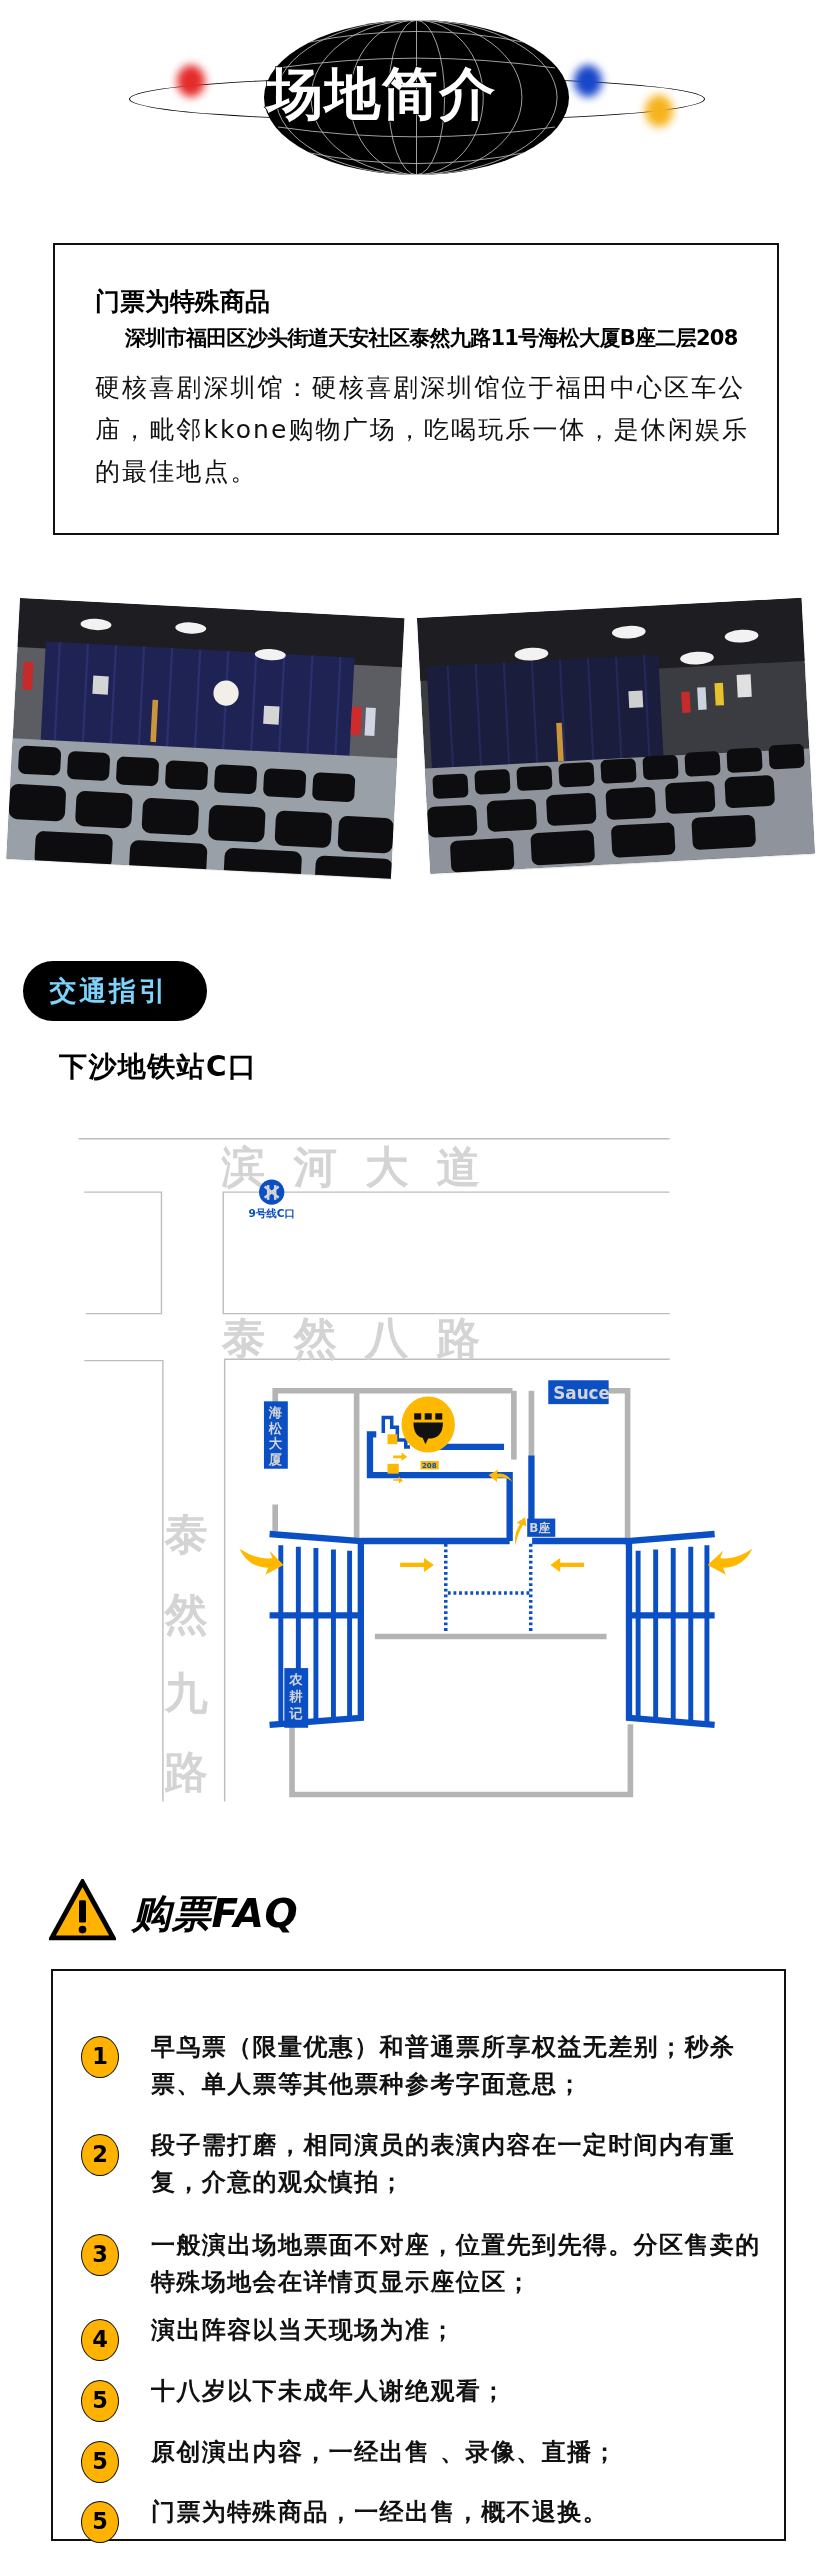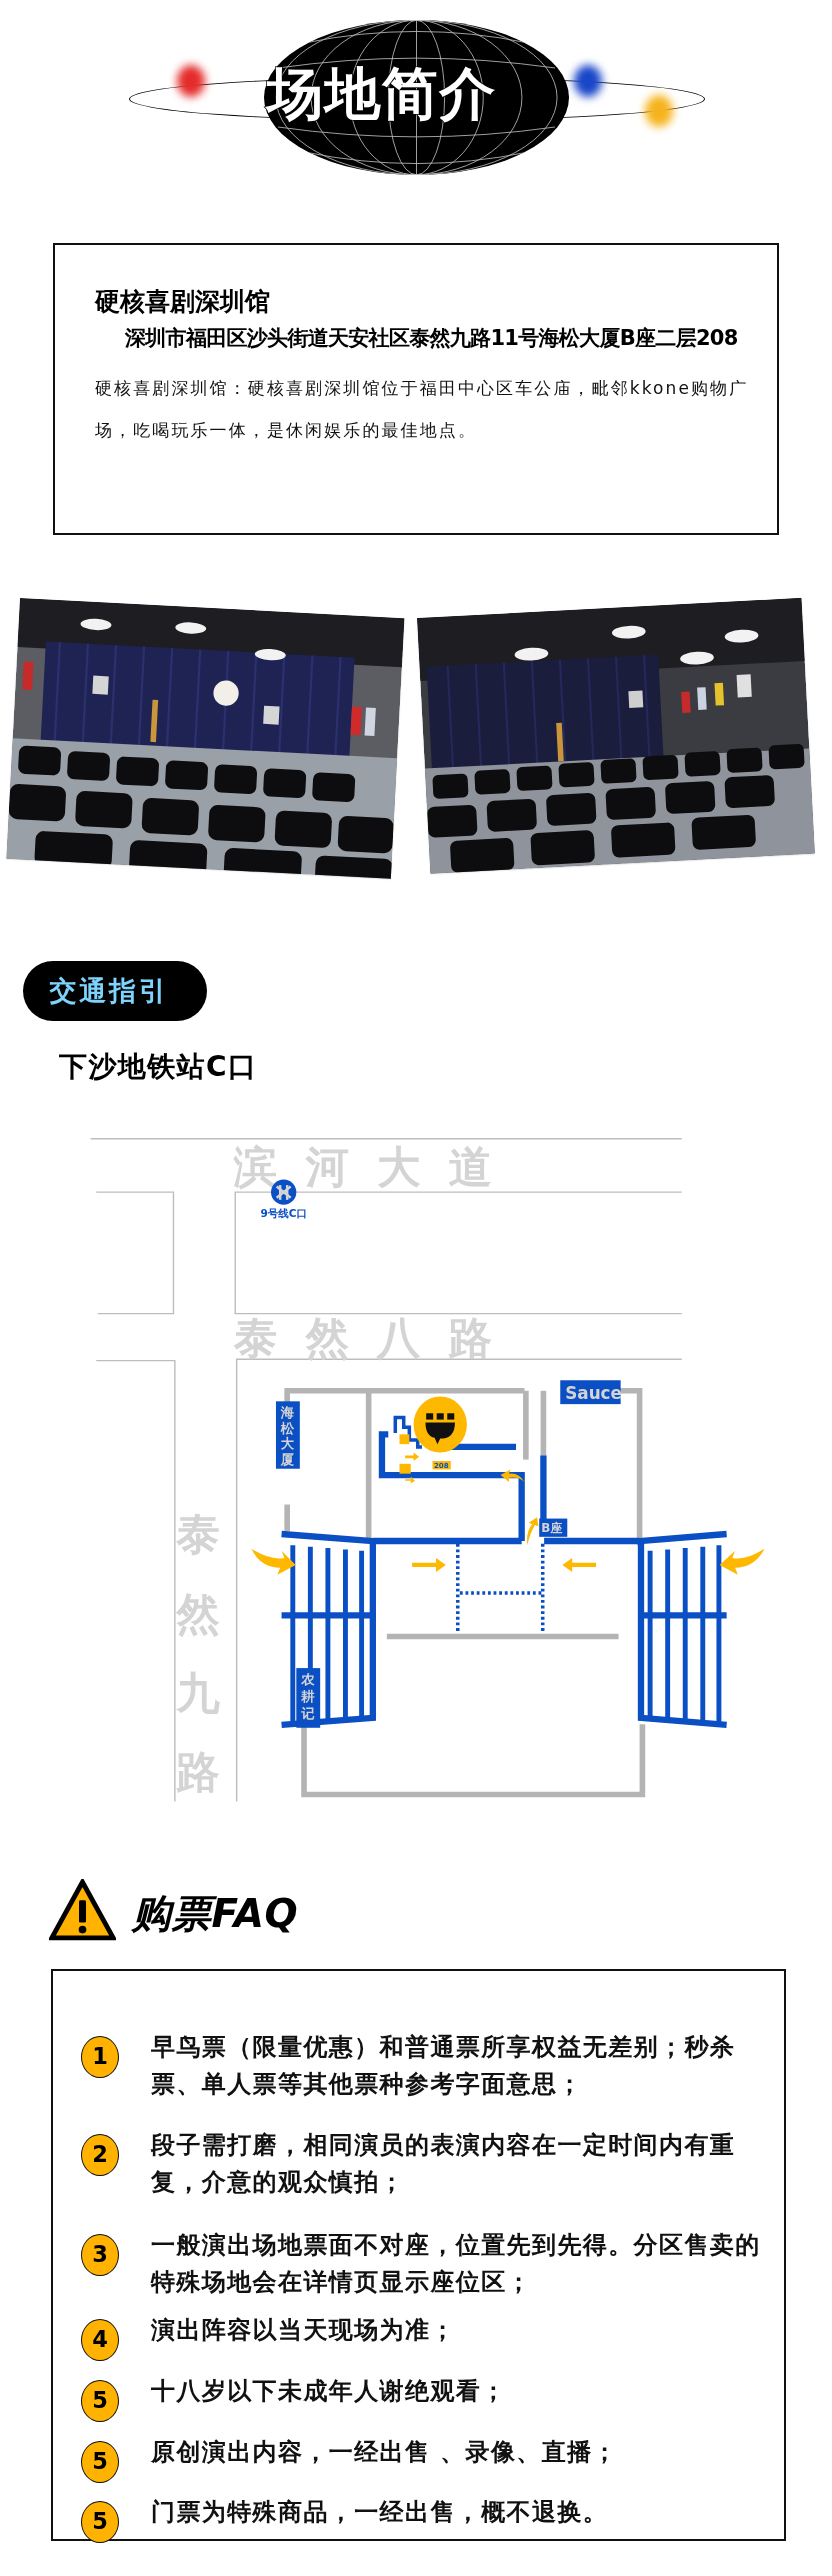--- a/index.html
+++ b/index.html
@@ -16,34 +16,34 @@
   .orb-red { left: 177px; top: 65px; width: 28px; height: 32px; background: #e52b2b; }
   .orb-blue { left: 574px; top: 65px; width: 28px; height: 32px; background: #1846c8; }
   .orb-yellow { left: 645px; top: 95px; width: 28px; height: 32px; background: #f7b31d; }
   .header-title { left: 267px; top: 59px; width: 299px; text-align: left; font-size: 56px; font-weight: bold; color: #fff; letter-spacing: 1.4px;
     -webkit-text-stroke: 1.4px #000; paint-order: stroke fill; line-height: 70px; }
 
   
   .venue-box { left: 53px; top: 243px; width: 726px; height: 292px; border: 2.1px solid #111; background: #fff; }
   .venue-name { left: 40px; top: 39px; font-size: 25px; font-weight: bold; line-height: 35px; }
   .venue-address { left: 40px; top: 76px; font-size: 21px; font-weight: bold; line-height: 34px; letter-spacing: -0.7px; white-space: nowrap; margin-left: 30px; }
-  .venue-desc { left: 40px; top: 122px; width: 660px; font-size: 17px; line-height: 42px; letter-spacing: 2.1px; color: #111; }
+  .venue-desc { left: 40px; top: 122px; width: 660px; font-size: 25px; line-height: 42px; letter-spacing: 2.1px; color: #111; }
 
   
   .photo { overflow: hidden; box-shadow: 0 0.7px 1.4px rgba(0,0,0,.15); }
   .photo-1 { left: 19.7px; top: 598px; width: 385px; height: 261px; transform: rotate(3deg); transform-origin: 0 0; }
   .photo-2 { left: 417px; top: 618px; width: 385px; height: 256px; transform: rotate(-3deg); transform-origin: 0 0; }
   .photo svg { width: 100%; height: 100%; display: block; }
 
   
   .traffic-pill { left: 22.5px; top: 961px; width: 184px; height: 60px; background: #000; border-radius: 30px; color: #7dd3fc; font-size: 27px; font-weight: bold; line-height: 60px; padding-left: 27px; letter-spacing: 2.8px; }
   .metro-exit { left: 59px; top: 1046px; font-size: 28px; font-weight: bold; line-height: 42px; letter-spacing: 1.4px; }
 
   
-  .map { left: 16px; top: 1110px; width: 664px; height: 702px; }
+  .map { left: 4px; top: 1110px; width: 664px; height: 702px; }
 
   
   .faq-icon { left: 49px; top: 1879px; width: 67px; height: 62px; }
   .faq-title { left: 132px; top: 1889px; font-size: 39px; font-weight: bold; line-height: 49px; letter-spacing: 0.7px; font-style: italic; }
   .faq-box { left: 51px; top: 1969px; width: 735px; height: 572px; border: 2.1px solid #111; background: #fff; }
   .faq-item { left: 28px; width: 688px; }
   .faq-num { position: absolute; left: 0; top: 0; width: 38px; height: 42px; border: 1.4px solid #111; border-radius: 50%; background: #ffb300; font-size: 22.5px; font-weight: bold; text-align: center; line-height: 39px; }
   .faq-text { position: absolute; left: 70px; top: -7px; width: 618px; font-size: 24px; font-weight: bold; line-height: 37px; letter-spacing: 1.4px; color: #111; }
 </style>
 </head>
@@ -66,21 +66,21 @@
       </g>
     </svg>
   </div>
   <div class="abs orb orb-red"></div>
   <div class="abs orb orb-blue"></div>
   <div class="abs orb orb-yellow"></div>
   <div class="abs header-title">场地简介</div>
 </div>
 
 <div class="abs venue-box">
-  <div class="abs venue-name">硬核喜剧深圳馆</div>
+  <div class="abs venue-name">门票为特殊商品</div>
   <div class="abs venue-address">深圳市福田区沙头街道天安社区泰然九路11号海松大厦B座二层208</div>
   <div class="abs venue-desc">硬核喜剧深圳馆：硬核喜剧深圳馆位于福田中心区车公庙，毗邻kkone购物广场，吃喝玩乐一体，是休闲娱乐的最佳地点。</div>
 </div>
 
 <div class="abs photo photo-1">
   <svg viewBox="0 0 548 372" preserveAspectRatio="none">
     <rect width="548" height="372" fill="#5b5d63"></rect>
     <rect width="548" height="70" fill="#1e1e22"></rect>
     <rect x="40" y="60" width="440" height="170" fill="#1f2354"></rect>
     <g stroke="#2b3170" stroke-width="3">

